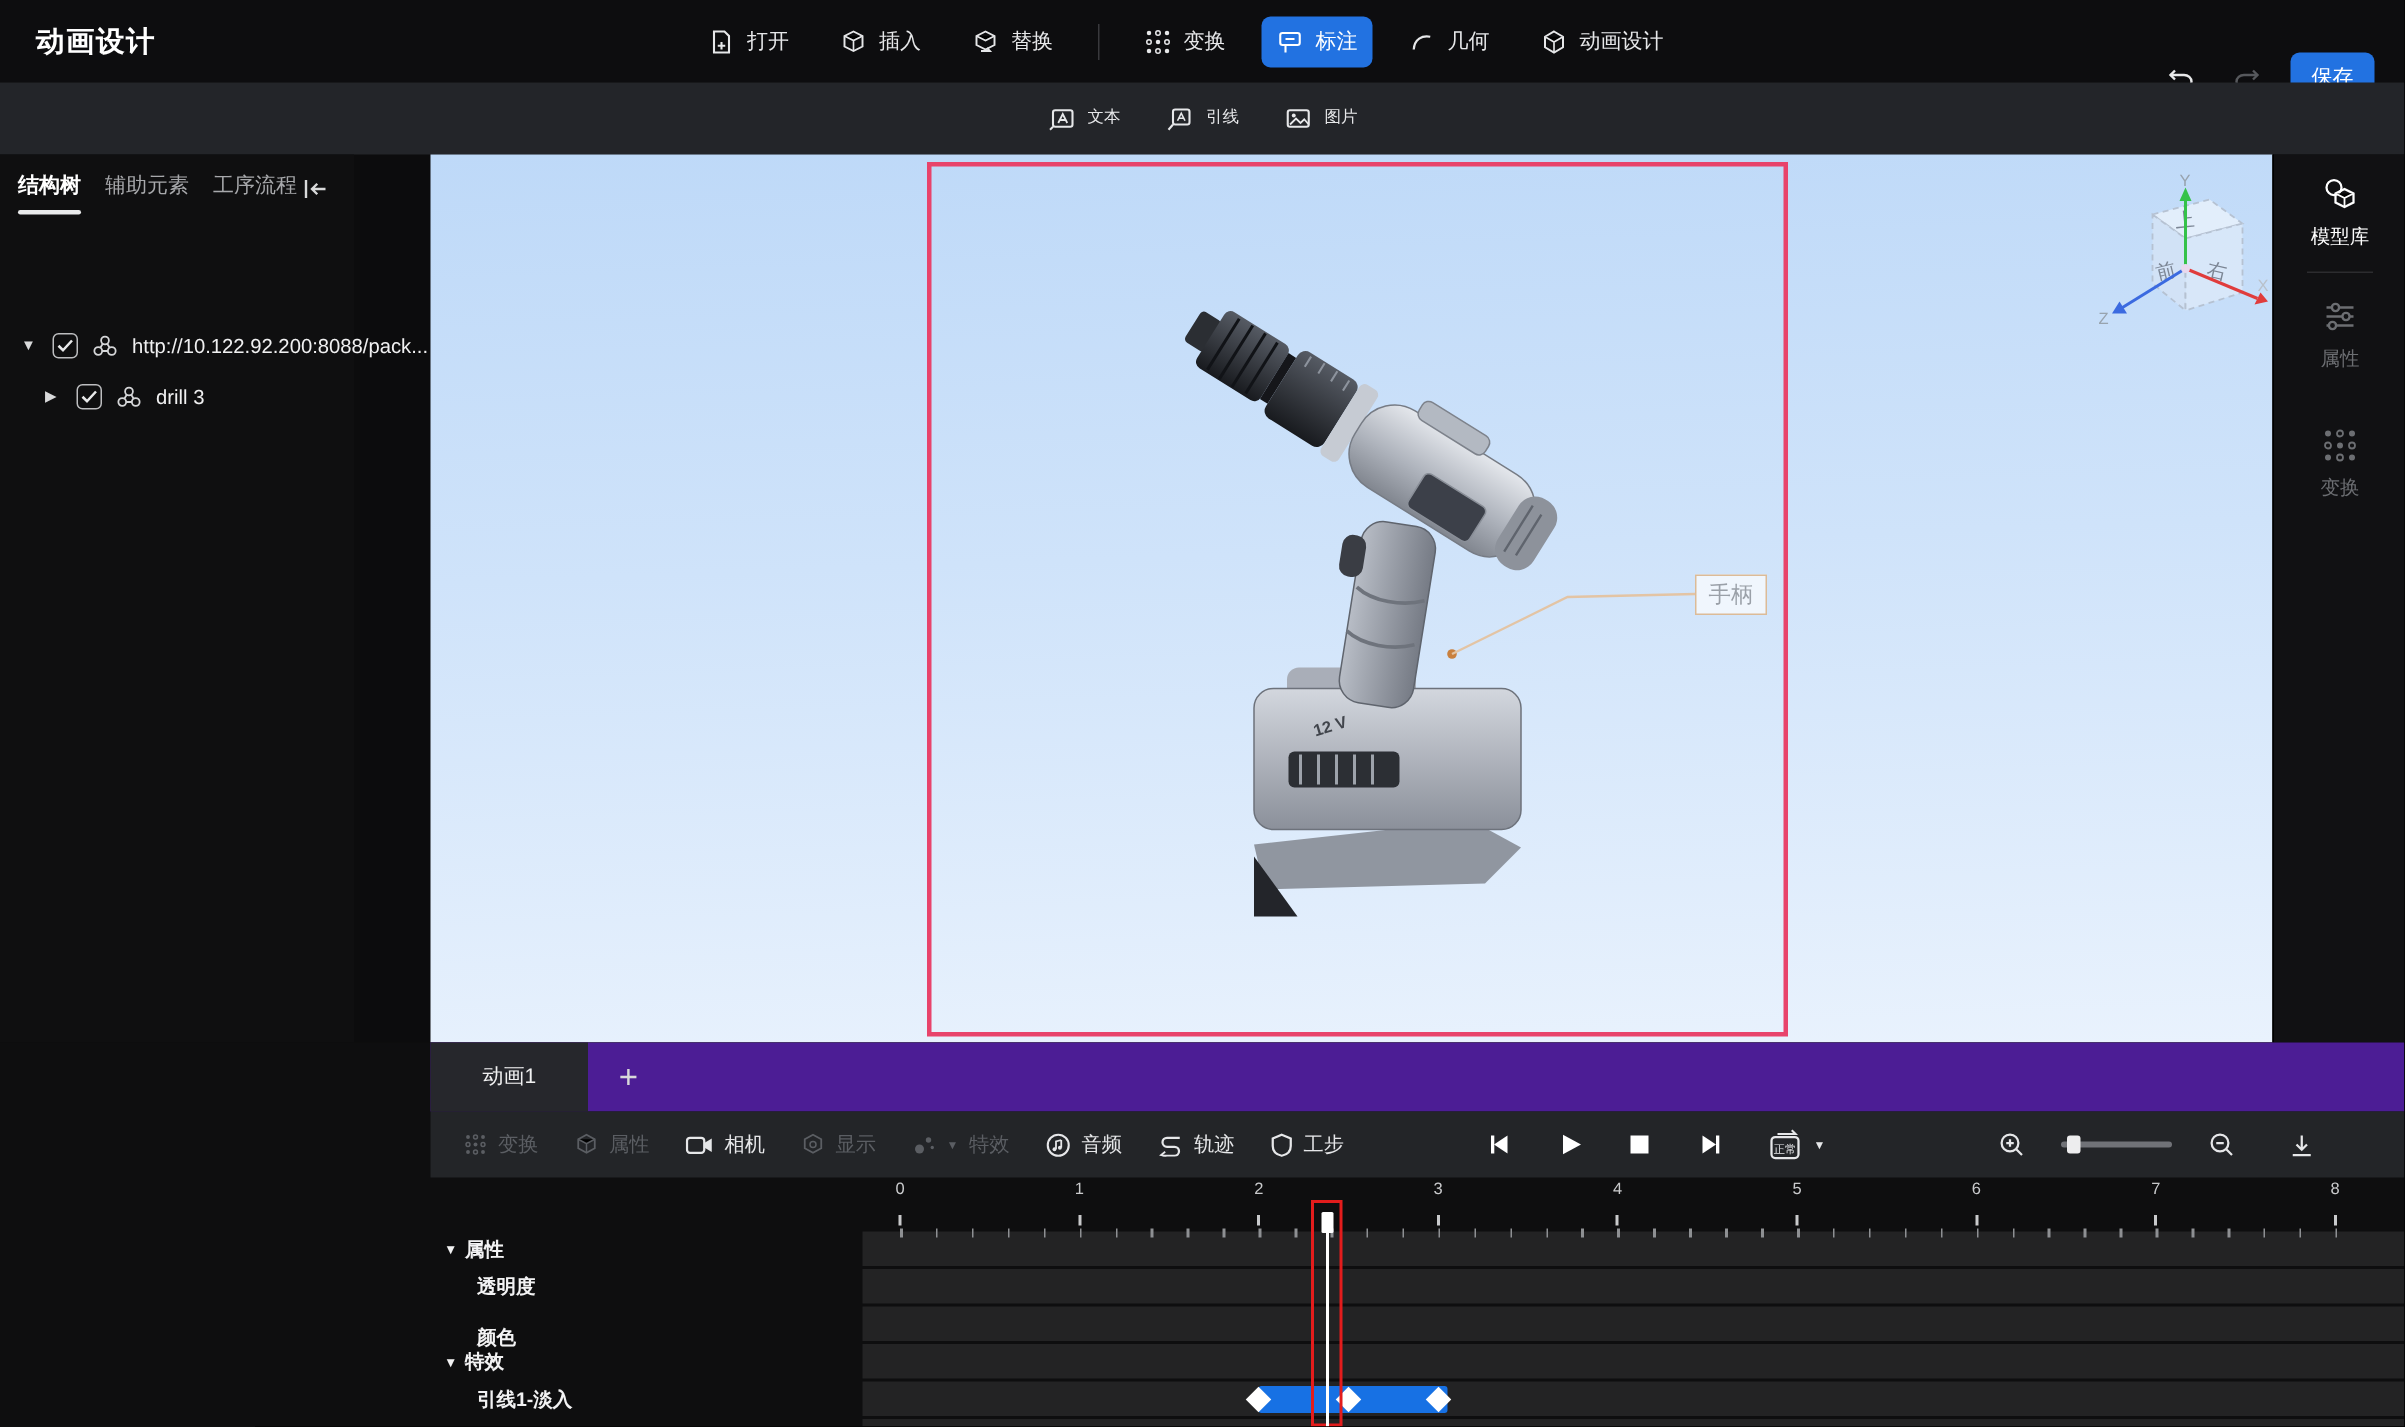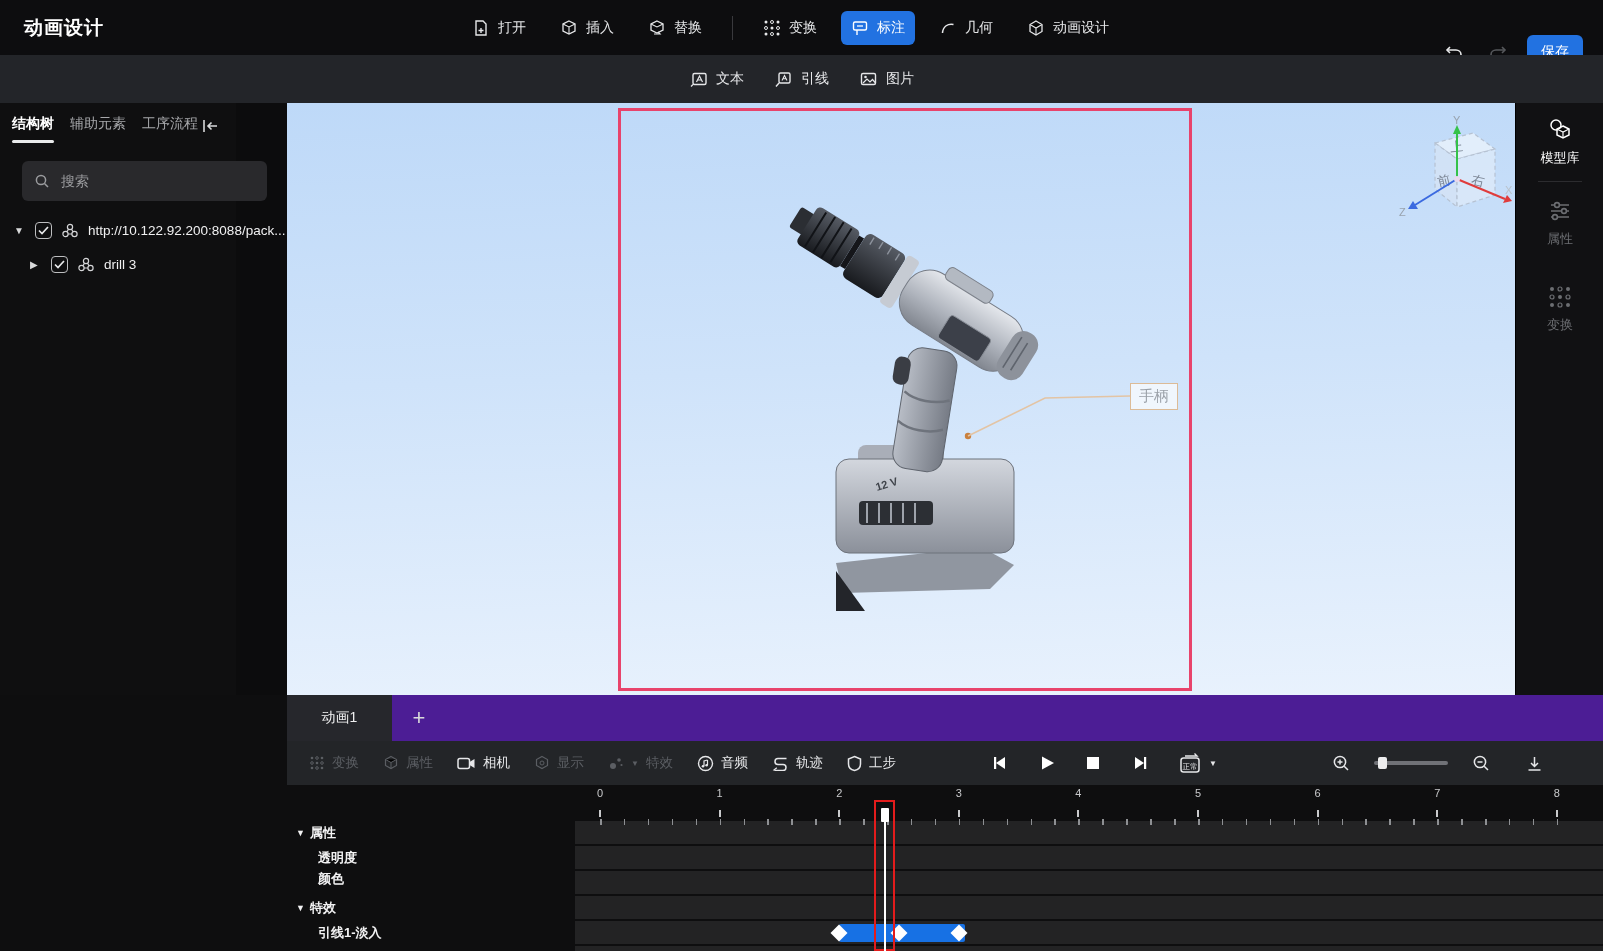--- a/index.html
+++ b/index.html
@@ -14,21 +14,21 @@
   .tb-center{left:462px;top:0;height:55px;display:flex;align-items:center;gap:14px;}
   .tb-btn{display:flex;align-items:center;gap:8px;padding:8px 10px;border-radius:6px;font-size:14px;color:#e6e7e9;cursor:pointer;white-space:nowrap;text-align:right;}
   .tb-btn.active{background:#2272e1;color:#fff;}
   .tb-divider{width:1px;height:24px;background:#39393d;margin:0 6px;}
   .tb-right{right:20px;top:0;height:55px;display:flex;align-items:center;gap:14px;margin-top:24px;}
   .icon-btn{width:30px;height:30px;display:flex;align-items:center;justify-content:center;border-radius:5px;cursor:pointer;}
   .primary-btn{background:#2272e1;color:#fff;font-size:14px;padding:8px 14px;border-radius:6px;cursor:pointer;}
 
   
   .subbar{left:0;top:55px;width:1603px;height:48px;background:#232529;display:flex;align-items:center;justify-content:center;gap:30px;}
-  .sb-btn{display:flex;gap:8px;font-size:14px;color:#e6e7e9;cursor:pointer;}
+  .sb-btn{display:flex;gap:8px;font-size:11px;color:#e6e7e9;cursor:pointer;}
 
   
   .leftpanel{left:0;top:103px;width:236px;height:592px;background:#0f0f10;}
   .lp-tabs{left:12px;top:12px;display:flex;gap:16px;align-items:center;font-size:14px;}
   .lp-tab{color:#a7a8ab;cursor:pointer;padding-bottom:10px;position:relative;}
   .lp-tab.active{color:#fff;font-weight:700;}
   .lp-tab.active::after{content:"";position:absolute;left:0;right:0;bottom:0;height:3px;background:#e9eaeb;border-radius:2px;}
   .lp-collapse{right:16px;top:14px;cursor:pointer;}
   .searchbox{left:22px;top:58px;width:245px;height:40px;background:#29292c;border-radius:6px;display:flex;align-items:center;padding:0 12px;gap:9px;}
   .searchbox input{background:transparent;border:none;outline:none;color:#cfd0d2;font-size:14px;width:180px;}
@@ -213,29 +213,20 @@
       <div class="lp-tab active">结构树</div>
       <div class="lp-tab">辅助元素</div>
       <div class="lp-tab">工序流程</div>
     </div>
     <div class="abs lp-collapse">
       <svg width="20" height="18" viewBox="0 0 20 18">
           <path d="M4 3v12" stroke="#d8d9da" stroke-width="1.6"></path>
           <path d="M17 9H8M11.5 5.5L8 9l3.5 3.5" fill="none" stroke="#d8d9da" stroke-width="1.6"></path>
         </svg>
     </div>
-    <div class="abs searchbox">
-      <span>
-          <svg width="16" height="16" viewBox="0 0 16 16">
-            <circle cx="7" cy="7" r="4.6" fill="none" stroke="#9a9b9e" stroke-width="1.5"></circle>
-            <path d="M10.5 10.5L14 14" stroke="#9a9b9e" stroke-width="1.5"></path>
-          </svg>
-        </span>
-      <input placeholder="搜索" style="">
-    </div>
 
     <div class="tree-row" style="left:14px;top:119px;">
       <span class="caret">▼</span>
       <span class="checkbox">
           <svg width="11" height="9" viewBox="0 0 11 9">
             <path d="M1 4.5l3 3L10 1" fill="none" stroke="#e8e9ea" stroke-width="1.7"></path>
           </svg>
         </span>
       <span>
           <svg width="18" height="17" viewBox="0 0 18 17">
@@ -560,21 +551,21 @@
       </div>
     </div>
 
     <div class="rowlabel" style="left:296px;top:126px;">
         <span style="font-size:9px;">▼</span>
         <span>属性</span>
       </div>
     <div class="rowlabel" style="left:318px;top:151px;">
         <span>透明度</span>
       </div>
-    <div class="rowlabel" style="left:318px;top:172px;">
+    <div class="rowlabel" style="left:318px;top:185px;">
         <span>颜色</span>
       </div>
     <div class="rowlabel" style="left:296px;top:201px;">
         <span style="font-size:9px;">▼</span>
         <span>特效</span>
       </div>
     <div class="rowlabel" style="left:318px;top:226px;">
         <span>引线1-淡入</span>
       </div>
 

